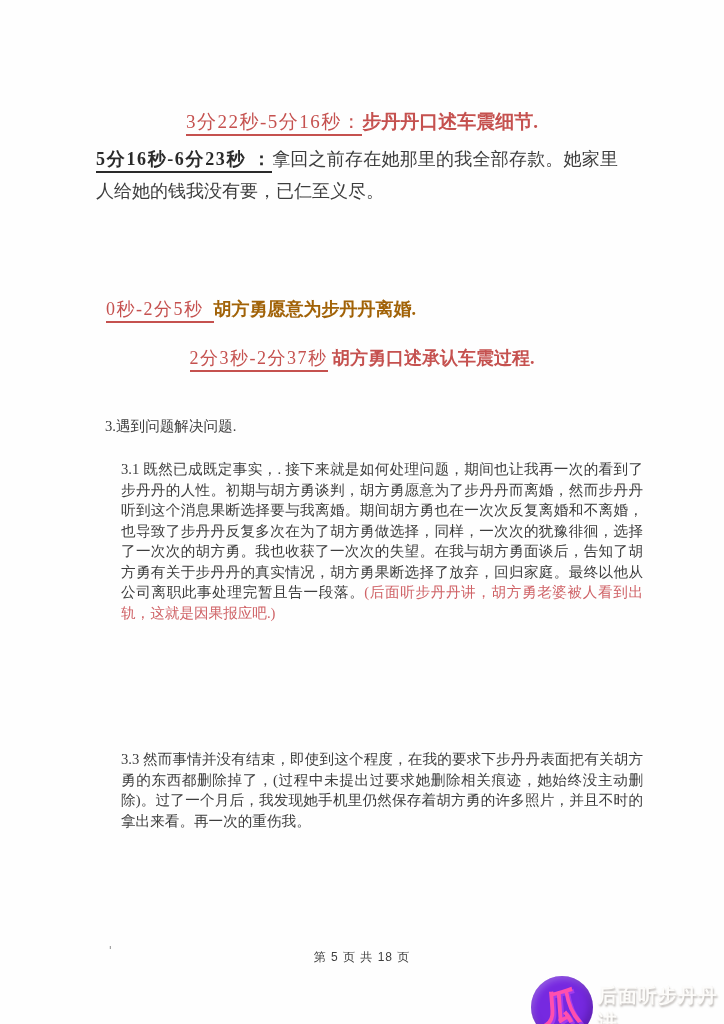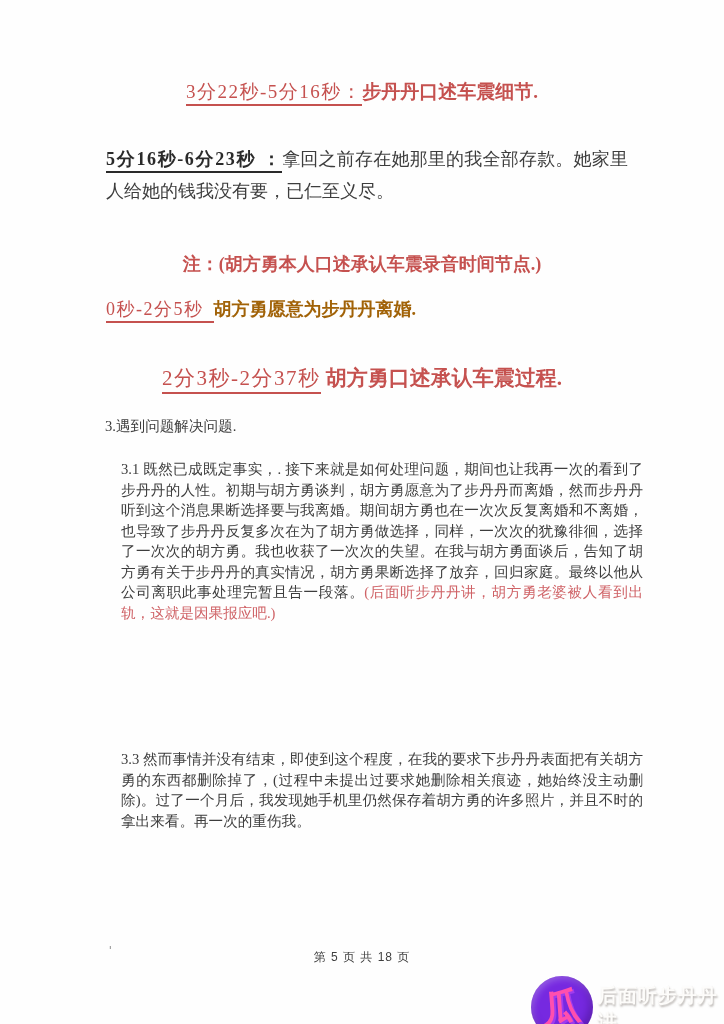--- a/index.html
+++ b/index.html
@@ -12,27 +12,27 @@
   .abs { position:absolute; }
   .center { left:0; width:724px; text-align:center; }
   .red { color:#c5514f; }
   .pred { color:#cf6266; }
   .bold { font-weight:700; }
   
   .u { border-bottom:2px solid currentColor; padding-bottom:2px; }
   .upad { padding-right:10px; }
   .ls { letter-spacing:1.5px; }
 
-  .h1 { top:79px; font-size:19px; }
-  .e2 { top:143px; left:106px; width:522px; font-size:18px; line-height:32px; text-align:justify; }
+  .h1 { top:109px; font-size:19px; }
+  .e2 { top:143px; left:96px; width:522px; font-size:18px; line-height:32px; text-align:justify; }
   .e2-time { color:#2a2a2a; font-weight:700; }
   .note { top:252px; font-size:18px; }
   .e3 { top:297px; left:106px; font-size:18px; }
   .e3-text { color:#a16207; font-weight:600; }
-  .e4 { top:364px; font-size:21px; }
+  .e4 { top:346px; font-size:18px; }
   .s3 { top:417px; left:105px; font-size:14.6px;text-align:center; }
   .body-p { margin:16px; left:105px; width:522px; font-size:14.6px; line-height:20.5px; text-align:justify; }
   .p31 { top:443px; }
   .p32 { top:611px; }
   .p33 { top:733px; }
 
   .footer { top:949px; font-size:12px; color:#3f3f3f; font-family:"Liberation Sans","DejaVu Sans",sans-serif; letter-spacing:1px; }
   .stray { top:944px; left:107px; font-size:11px; color:#8b8b8b; font-family:"DejaVu Sans Mono",monospace; }
 
   .watermark { position:absolute; left:531px; top:976px; display:flex; align-items:flex-start; gap:5px; }
@@ -54,21 +54,20 @@
 </style>
 </head>
 <body>
 
 <div class="page">
 
   <div class="abs center h1"><span class="red u ls">3分22秒-5分16秒：</span><span class="red bold">步丹丹口述车震细节.</span></div>
 
   <div class="abs e2"><span class="e2-time u ls">5分16秒-6分23秒 ：</span><span>拿回之前存在她那里的我全部存款。她家里人给她的钱我没有要，已仁至义尽。</span></div>
 
-  <div class="abs center note red bold">注：(胡方勇本人口述承认车震录音时间节点.)</div>
 
   <div class="abs e3"><span class="red u upad ls">0秒-2分5秒</span><span class="e3-text">胡方勇愿意为步丹丹离婚.</span></div>
 
   <div class="abs center e4"><span class="red u ls">2分3秒-2分37秒</span><span class="red bold">&nbsp;<span>胡方勇口述承认车震过程.</span></span></div>
 
   <div class="abs s3">3.遇到问题解决问题.</div>
 
   <p class="abs body-p p31"><span>3.1 既然已成既定事实，. 接下来就是如何处理问题，期间也让我再一次的看到了步丹丹的人性。初期与胡方勇谈判，胡方勇愿意为了步丹丹而离婚，然而步丹丹听到这个消息果断选择要与我离婚。期间胡方勇也在一次次反复离婚和不离婚，也导致了步丹丹反复多次在为了胡方勇做选择，同样，一次次的犹豫徘徊，选择了一次次的胡方勇。我也收获了一次次的失望。在我与胡方勇面谈后，告知了胡方勇有关于步丹丹的真实情况，胡方勇果断选择了放弃，回归家庭。最终以他从公司离职此事处理完暂且告一段落。</span><span class="pred">(后面听步丹丹讲，胡方勇老婆被人看到出轨，这就是因果报应吧.)</span></p>
 
 

